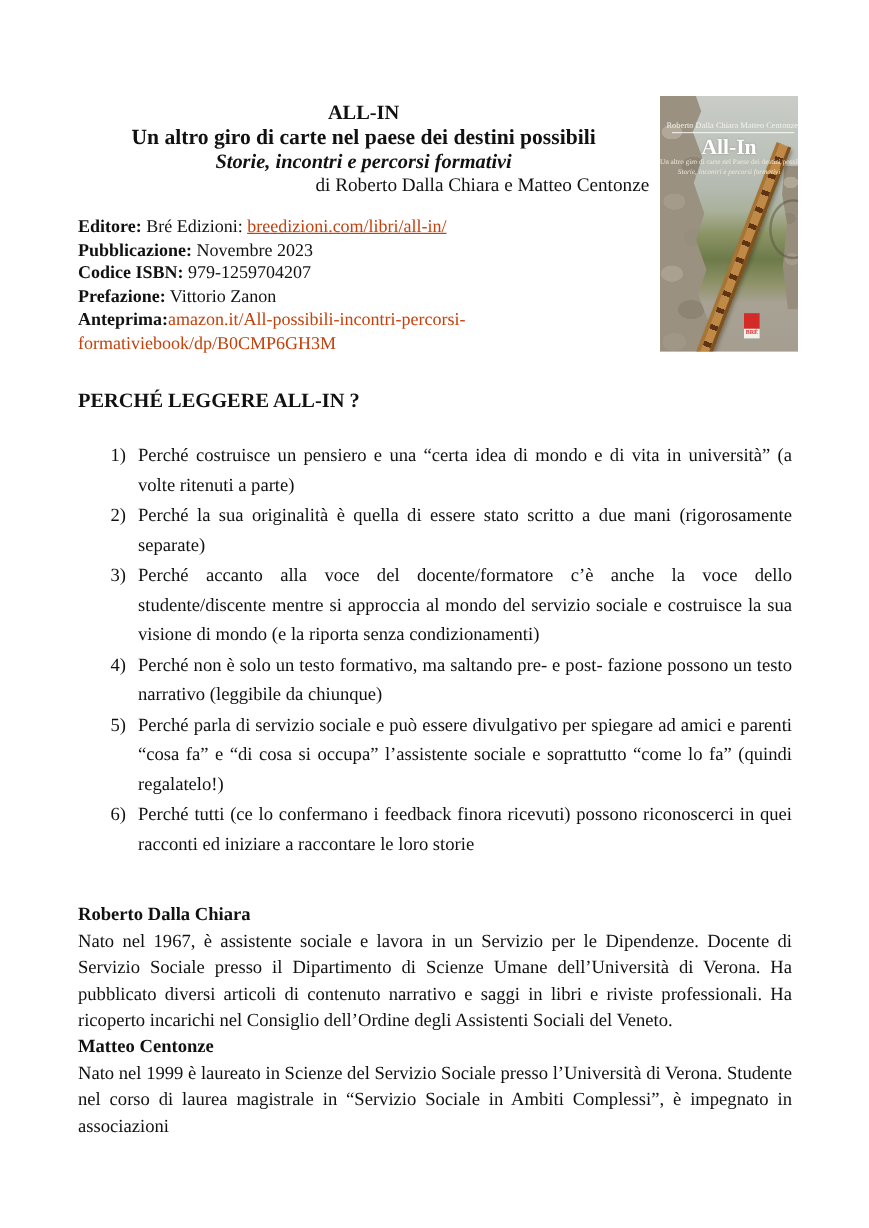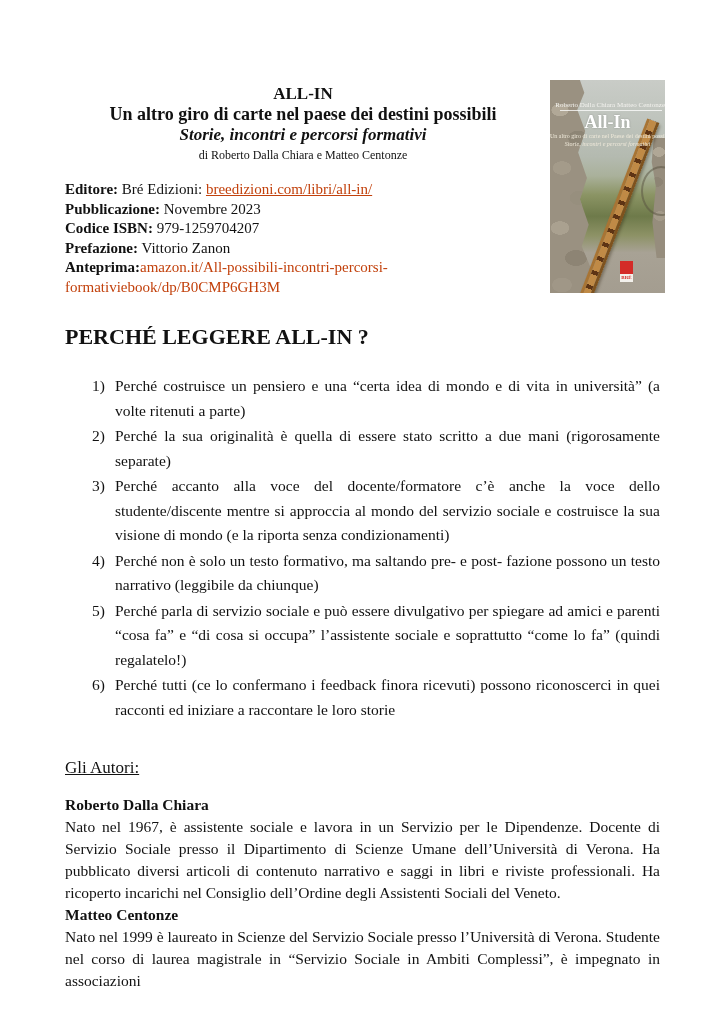--- a/index.html
+++ b/index.html
@@ -16,36 +16,36 @@
   
   .header {
     padding-top: 84px;
     margin-left: 65px;
     width: 476px;
     text-align: center;
   }
   .h-title    { font-size: 17px; font-weight: bold; line-height: 20px; }
   .h-subtitle { font-size: 18px; font-weight: bold; line-height: 21px; }
   .h-subtitle2{ font-size: 17px; font-weight: bold; font-style: italic; line-height: 20px; }
-  .h-byline   { font-size: 12px; line-height: 20px; }
+  .h-byline   { font-size: 16px; line-height: 20px; text-align: right; }
 
   
   .meta {
     margin: 15px 250px 0 65px;
     font-size: 15px;
     line-height: 19.5px;
   }
   .meta b { font-weight: bold; margin-top: 24px; }
   a.doc-link { color: #c2410c; text-decoration: underline; cursor: pointer; }
   a.doc-link.no-underline { text-decoration: none; }
 
   
   .why-heading {
     margin: 27px 64px 0 65px;
-    font-size: 22px;
+    font-size: 17px;
     font-weight: bold;
   }
   .why-list { margin: 24px 64px 0 92px; }
   .why-item {
     display: flex;
     font-size: 15.5px;
     line-height: 24.5px;
     margin-bottom: 1px;
   }
   .why-item .num { flex: 0 0 23px; }
@@ -197,21 +197,20 @@
         <span class="num">5)</span>
         <span class="txt">Perché parla di servizio sociale e può essere divulgativo per spiegare ad amici e parenti “cosa fa” e “di cosa si occupa” l’assistente sociale e soprattutto “come lo fa” (quindi regalatelo!)</span>
       </div>
     <div class="why-item">
         <span class="num">6)</span>
         <span class="txt">Perché tutti (ce lo confermano i feedback finora ricevuti) possono riconoscerci in quei racconti ed iniziare a raccontare le loro storie</span>
       </div>
   </div>
 
   <div class="authors">
-    <div class="authors-heading">Gli Autori:</div>
     <div class="author-entry">
       <div class="author-name">Roberto Dalla Chiara</div>
       <div class="author-bio">Nato nel 1967, è assistente sociale e lavora in un Servizio per le Dipendenze. Docente di Servizio Sociale presso il Dipartimento di Scienze Umane dell’Università di Verona. Ha pubblicato diversi articoli di contenuto narrativo e saggi in libri e riviste professionali. Ha ricoperto incarichi nel Consiglio dell’Ordine degli Assistenti Sociali del Veneto.</div>
     </div>
     <div class="author-entry">
       <div class="author-name">Matteo Centonze</div>
       <div class="author-bio">Nato nel 1999 è laureato in Scienze del Servizio Sociale presso l’Università di Verona. Studente nel corso di laurea magistrale in “Servizio Sociale in Ambiti Complessi”, è impegnato in associazioni</div>
     </div>
   </div>
 

